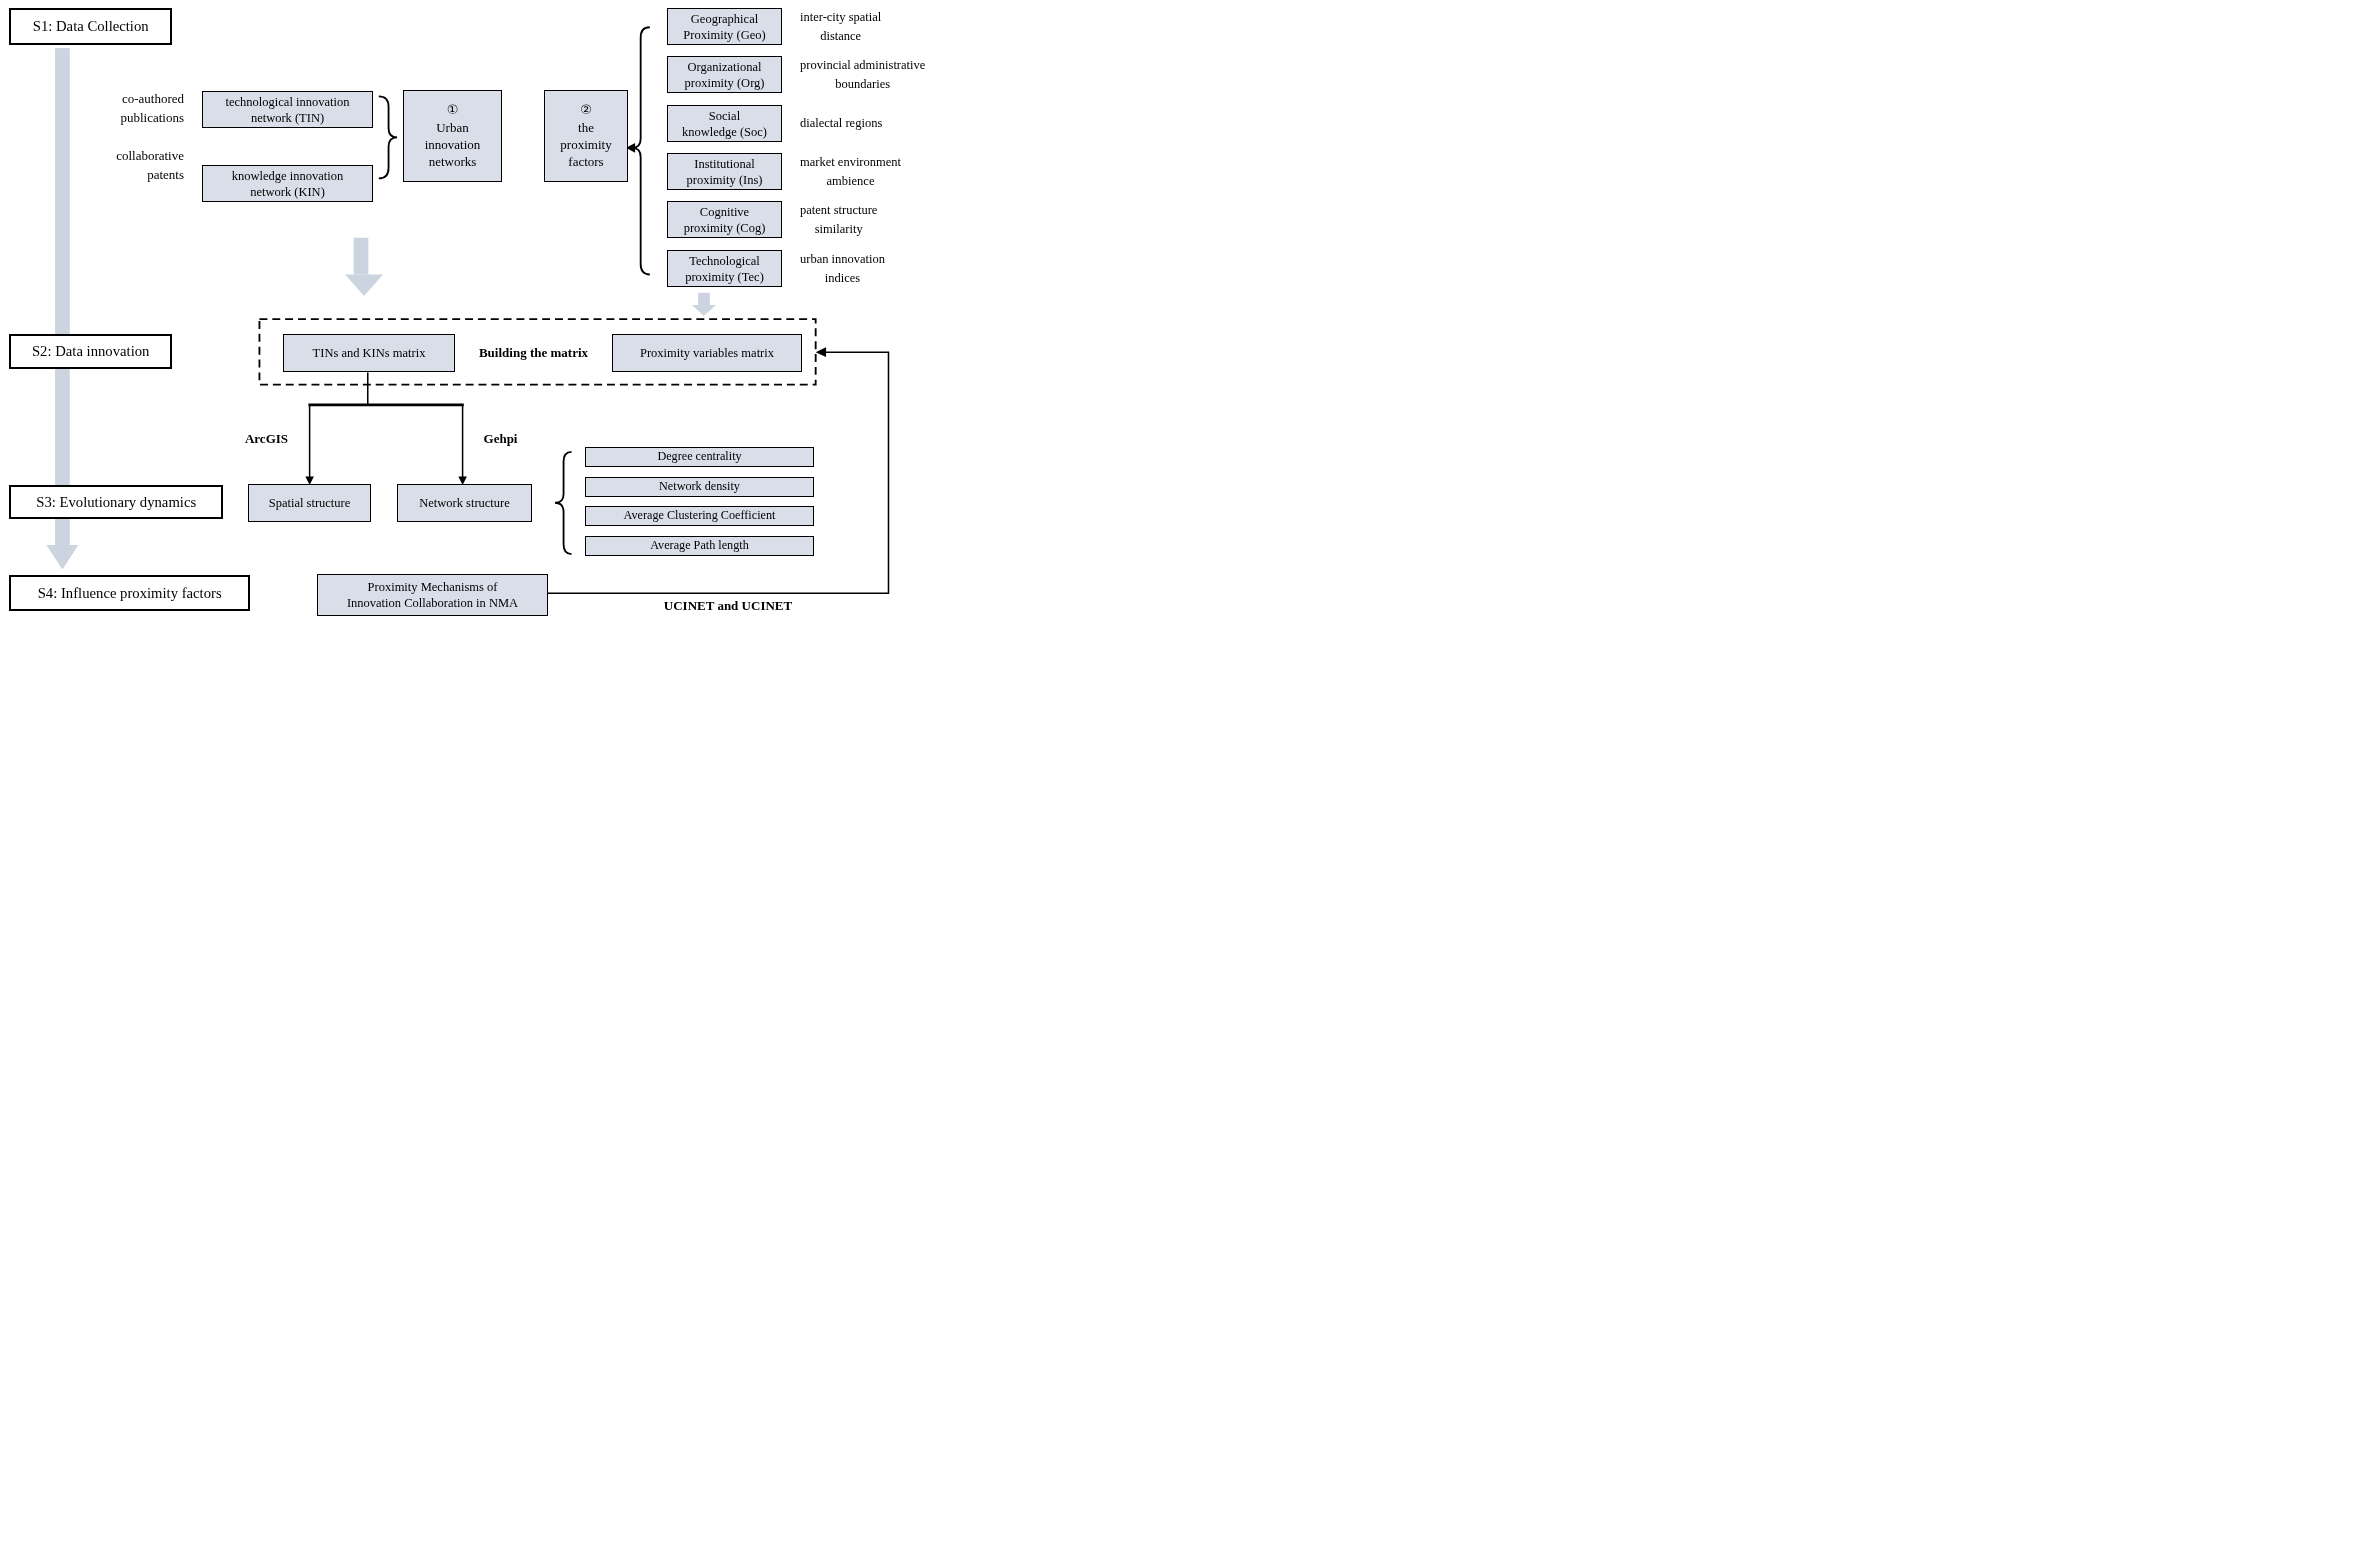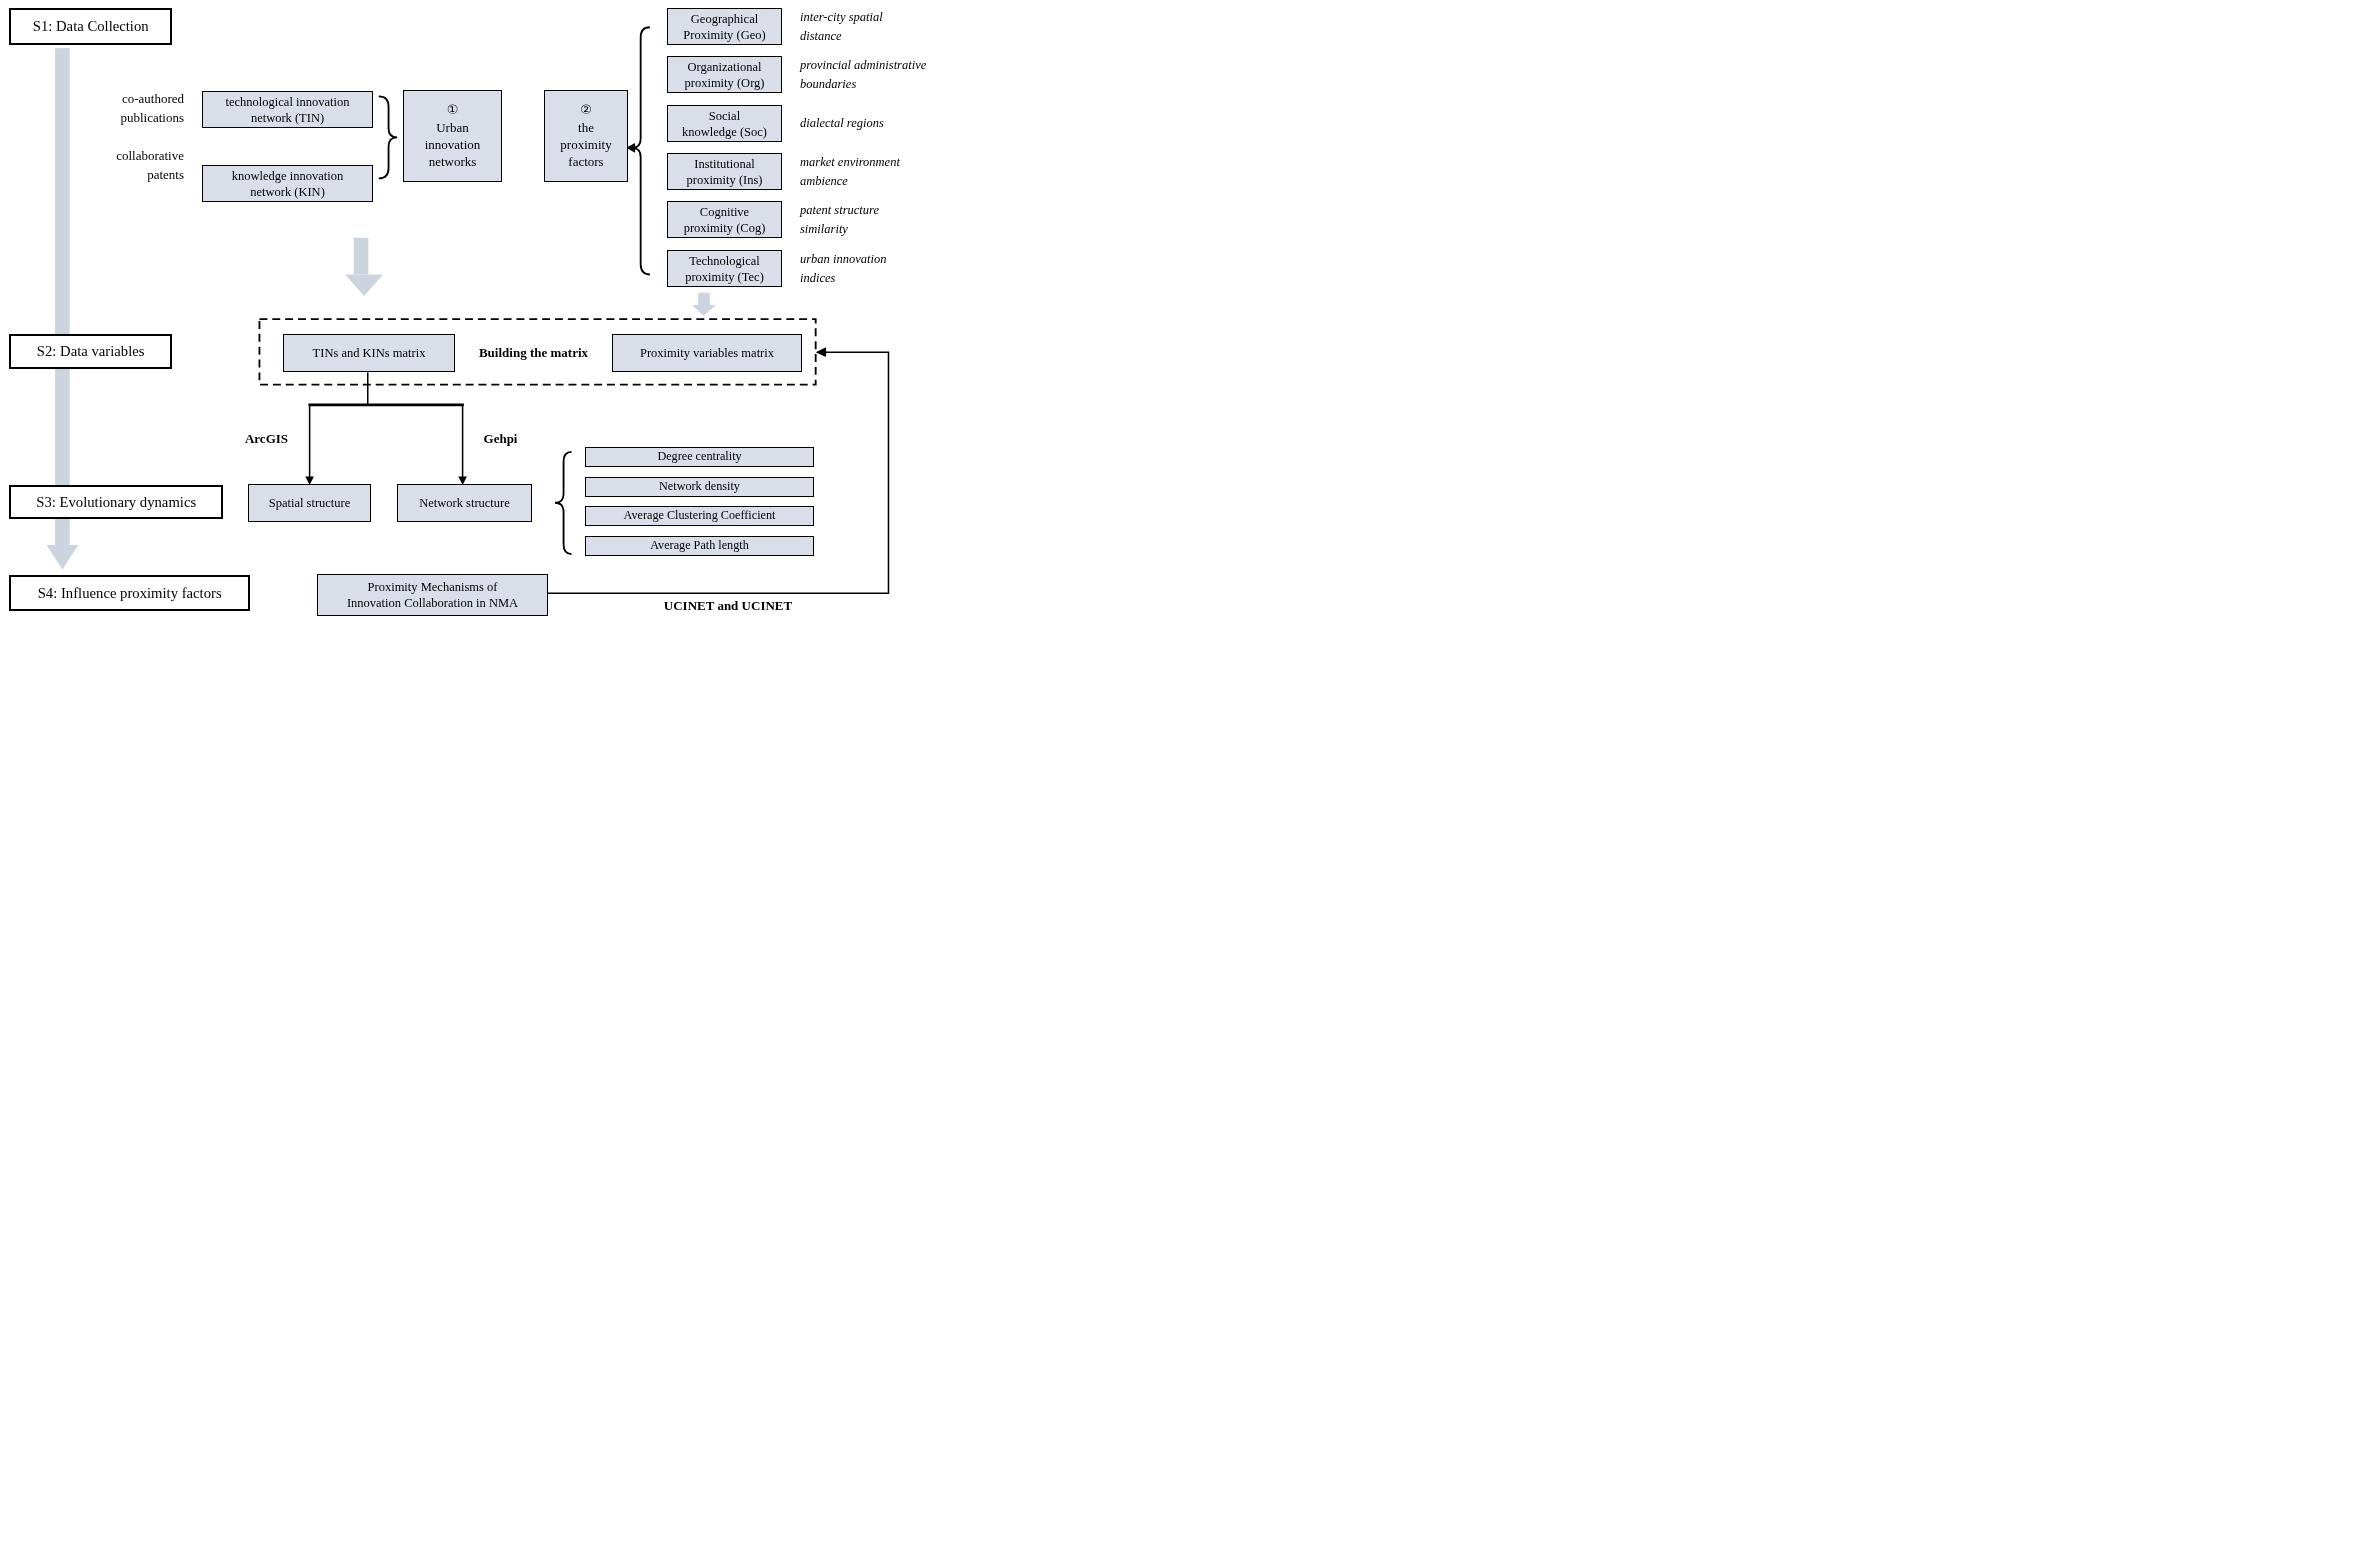--- a/index.html
+++ b/index.html
@@ -17,21 +17,21 @@
     background:#ffffff; border:2.1px solid #000; font-size:14.7px;
     justify-content:center;
   }
   .plain-label {
     position:absolute; z-index:2; white-space:pre-line;
     font-size:13px; line-height:1.45;
   }
   .right-align { text-align:right; }
   .desc {
     position:absolute; z-index:2; display:flex; align-items:center;
-    font-size:12.5px; line-height:1.5; white-space:pre-line; text-align:left;font-style:italic;
+    font-size:12.5px; line-height:1.5; white-space:pre-line; text-align:center;
   }
   .bold { font-weight:bold; }
   .center { text-align:center; justify-content:center; display:flex; align-items:center; }
   .numeral { font-family:"DejaVu Sans","Liberation Sans",sans-serif; font-size:13px; display:block; margin-bottom:1.8px; }
 </style>
 </head>
 <body>
 
 <div id="diagram">
 
@@ -63,21 +63,21 @@
     <line x1="506" y1="661" x2="506" y2="783" stroke="#000" stroke-width="2.5"></line>
     <polygon points="499,778 513,778 506,792" fill="#000"></polygon>
     <line x1="756" y1="661" x2="756" y2="783" stroke="#000" stroke-width="2.5"></line>
     <polygon points="749,778 763,778 756,792" fill="#000"></polygon>
 
     <polyline points="895,969 1452,969 1452,575 1347,575" fill="none" stroke="#000" stroke-width="2.5"></polyline>
     <polygon points="1333,575 1350,567 1350,583" fill="#000"></polygon>
   </svg>
 
   <div class="box stage" style="left:9.2px; top:8px; width:163px; height:37px;">S1: Data Collection</div>
-  <div class="box stage" style="left:9.2px; top:334px; width:163px; height:35px;">S2: Data variables</div>
+  <div class="box stage" style="left:9.2px; top:334px; width:163px; height:35px;">S2: Data innovation</div>
   <div class="box stage" style="left:9.2px; top:485px; width:214px; height:34px;">S3: Evolutionary dynamics</div>
   <div class="box stage" style="left:9.2px; top:575px; width:241px; height:36px;">S4: Influence proximity factors</div>
 
   <div class="plain-label right-align" style="left:91px; top:90px; width:93px;">co-authored
 publications</div>
   <div class="plain-label right-align" style="left:91px; top:147px; width:93px;">collaborative
 patents</div>
 
   <div class="box" style="left:202px; top:91px; width:171px; height:37px;">technological innovation
 network (TIN)</div>

